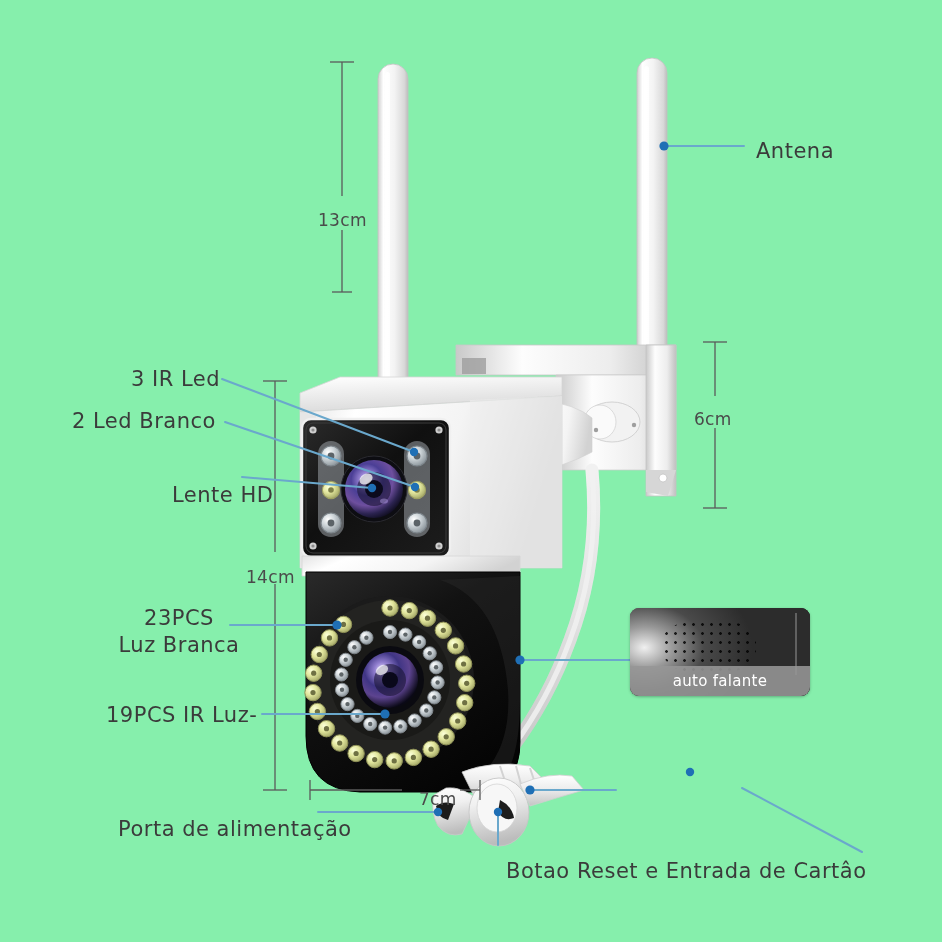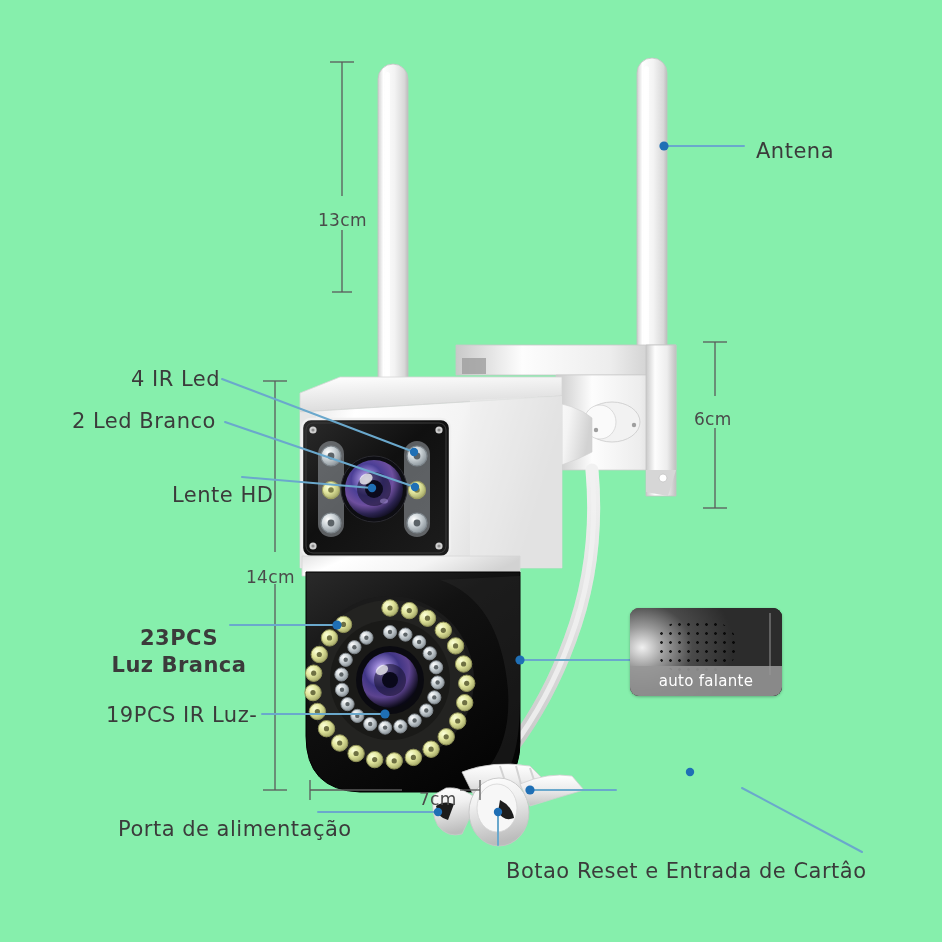--- a/index.html
+++ b/index.html
@@ -443,43 +443,43 @@
       <circle cx="438" cy="812" r="4.2"></circle>
       <circle cx="520" cy="660" r="4.6"></circle>
       <circle cx="530" cy="790" r="4.6"></circle>
       <circle cx="498" cy="812" r="4.2"></circle>
       <circle cx="690" cy="772" r="4.2"></circle>
     </g>
   </svg>
 
   <div class="lbl lbl-main" style="left:756px;top:138px;">Antena</div>
 
-  <div class="lbl lbl-main" style="left:131px;top:366px;">4 IR Led</div>
+  <div class="lbl lbl-main" style="left:131px;top:366px;">3 IR Led</div>
 
   <div class="lbl lbl-main" style="left:72px;top:408px;">2 Led Branco</div>
 
   <div class="lbl lbl-main" style="left:136px;top:482px;margin-left:36px;">Lente HD</div>
 
-  <div class="lbl lbl-main lbl-two" style="left:104px;top:625px;width:150px;font-weight:bold;">
+  <div class="lbl lbl-main lbl-two" style="left:104px;top:605px;width:150px;">
     <div>23PCS</div>
     <div>Luz Branca</div>
   </div>
 
   <div class="lbl lbl-main" style="left:106px;top:702px;">19PCS IR Luz-</div>
 
   <div class="lbl lbl-main" style="left:118px;top:804px;margin-top:12px;">Porta de alimentação</div>
 
   <div class="lbl lbl-cap" style="left:478px;top:858px;">Botao Reset e Entrada de Cartâo</div>
 
   <div class="lbl lbl-dim" style="left:318px;top:210px;">13cm</div>
   <div class="lbl lbl-dim" style="left:694px;top:409px;">6cm</div>
   <div class="lbl lbl-dim" style="left:246px;top:567px;">14cm</div>
   <div class="lbl lbl-dim" style="left:419px;top:789px;">7cm</div>
 
-  <div class="inset" style="left:630px;top:608px;width:152px;height:88px;">
+  <div class="inset" style="left:630px;top:608px;width:180px;height:88px;">
     <div class="spk-body"></div>
     <div class="spk-holes"></div>
     <div class="spk-edge"></div>
     <div class="inset-cap">auto falante</div>
   </div>
 
 
 </div>
 
 </body></html>

